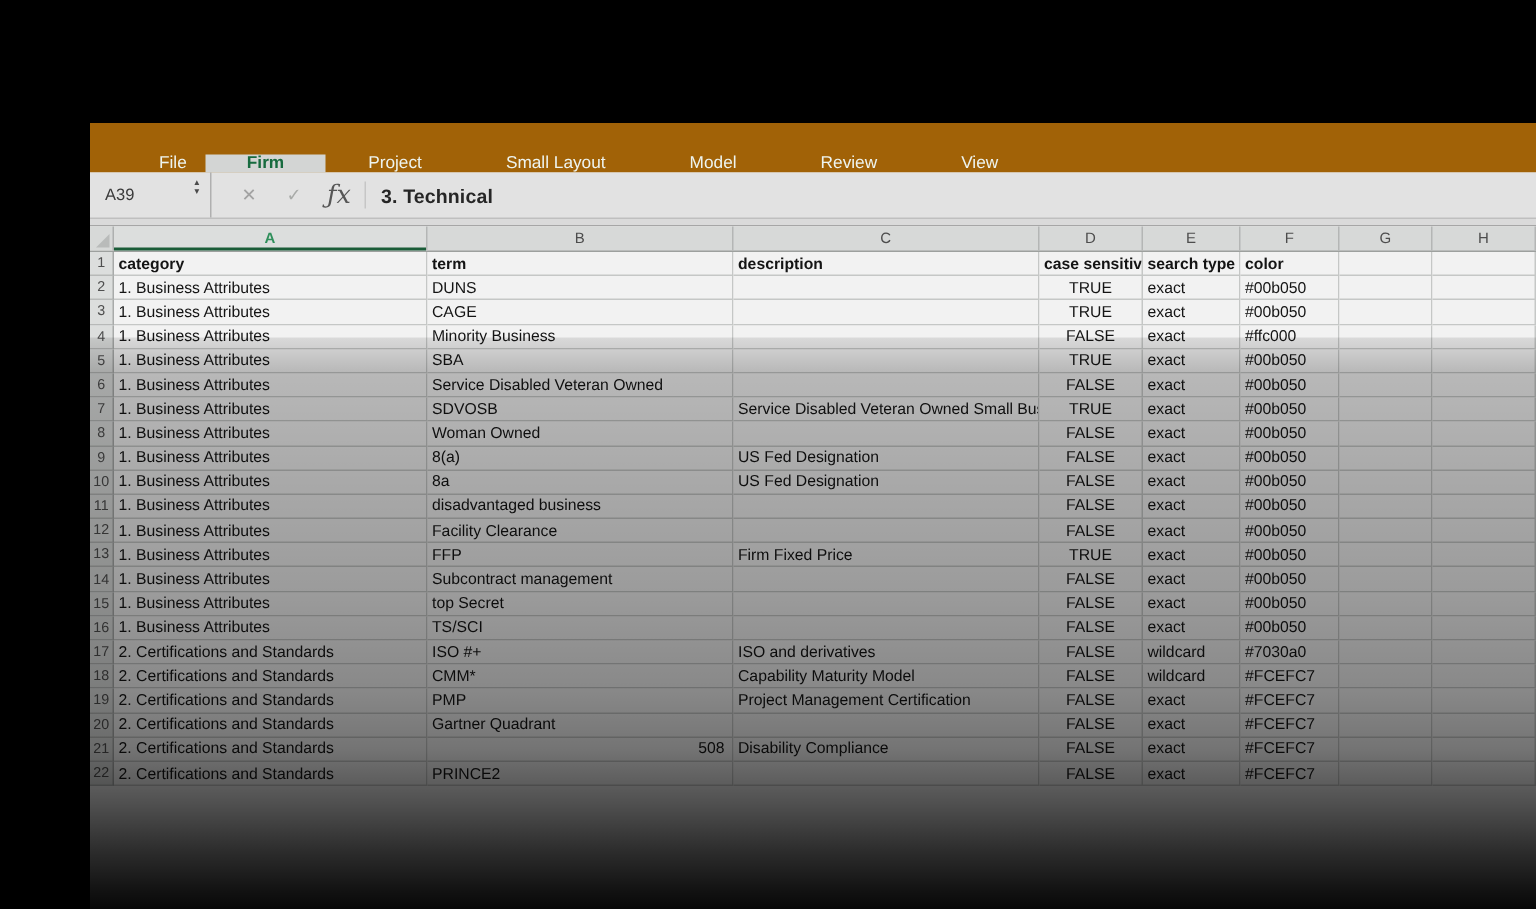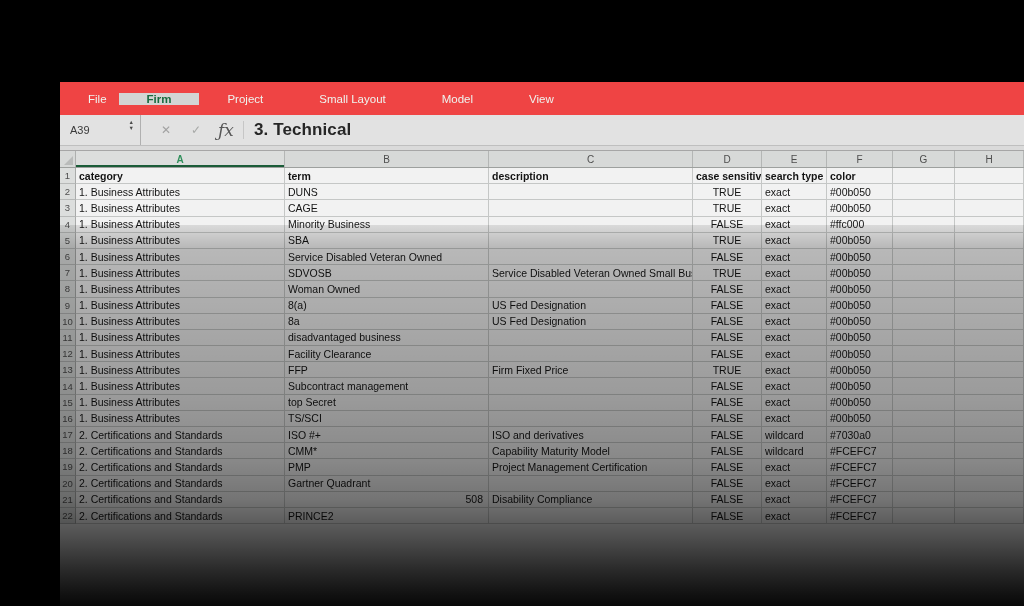--- a/index.html
+++ b/index.html
@@ -12,41 +12,41 @@
 
   
   .titlebar { position:relative; height:79px;
               background:linear-gradient(180deg,#0e4f2e 0%,#196540 22%,#1c6c40 60%,#1c6c40 100%); }
   .qat { position:absolute; left:20px; top:31px; display:flex; align-items:center; gap:14px; }
   .qat .btn { width:20px; height:20px; display:flex; align-items:center; justify-content:center; }
   .doc-title { position:absolute; left:0; right:0; top:32px; text-align:center;
                transform:translateX(29px); color:#fff; font-size:15px; font-weight:bold; }
 
   
-  .tabrow { height:33px; background:#ef4444; display:flex; align-items:center; padding-left:16px; }
+  .tabrow { height:33px; background:#a16207; display:flex; align-items:flex-end; padding-left:34px; }
   .tab { display:flex; align-items:center; padding:0 28px; color:#eef4ef; font-size:11.5px;
          white-space:nowrap; cursor:default; }
   .tab.file { padding:0 12px; }
   .tab.active { background:#d3d5d4; color:#176b3f; font-weight:bold; }
 
   
   .formulabar { height:31px; background:#e2e2e2; border-bottom:1px solid #bfbfbf;
                 display:flex; align-items:stretch; font-size:11px; color:#333; }
   .namebox { width:81px; position:relative; border-right:1px solid #b0b0b0;
              display:flex; align-items:center; padding-left:10px; color:#3a3a3a; }
   .spinner { position:absolute; right:6px; top:4px; display:flex; flex-direction:column;
              align-items:center; line-height:6px; font-size:5.5px; color:#4a4a4a; }
   .fbtn { display:flex; align-items:center; justify-content:center; width:30px; }
   .fbtn.cancel { color:#a2a2a2; font-size:12px; margin-left:10px; }
   .fbtn.enter  { color:#a8aaa8; font-size:12px; }
   .fbtn.fx { color:#565656; font-size:17px; font-style:italic;
              font-family:"DejaVu Serif", serif; }
   .fsep { width:1px; background:#c6c6c6; margin:6px 2px; }
   .formula-text { display:flex; align-items:center; padding-left:8px; color:#262626;
-                  font-size:17px; font-weight:bold; letter-spacing:0.1px; }
+                  font-size:13px; font-weight:bold; letter-spacing:0.1px; }
 
   
   .gapstrip { height:5px; background:#dadada; border-bottom:1px solid #a6a6a6; }
   .sheet { position:relative; height:385px; background:#f2f2f2; }
 
   .colheaders { display:flex; height:17px; background:#d7d9d8; border-bottom:1px solid #9da09e; }
   .corner { position:relative; background:#d7d9d8; border-right:1px solid #aeb0af; }
   .corner .tri { position:absolute; right:2px; bottom:2px; width:0; height:0;
                  border-left:9px solid transparent; border-bottom:9px solid #b9bbba; }
   .colletter { display:flex; align-items:center; justify-content:center;
@@ -85,20 +85,21 @@
 <div class="stage">
   <div class="window">
 
 
     <div class="tabrow" id="tabs">
         <div class="tab file">File</div>
         <div class="tab active">Firm</div>
         <div class="tab">Project</div>
         <div class="tab">Small Layout</div>
         <div class="tab">Model</div>
+        <div class="tab">Review</div>
         <div class="tab">View</div>
       </div>
 
     <div class="formulabar">
       <div class="namebox">
         <span>A39</span>
         <span class="spinner">
           <span>▲</span>
           <span>▼</span>
         </span>

